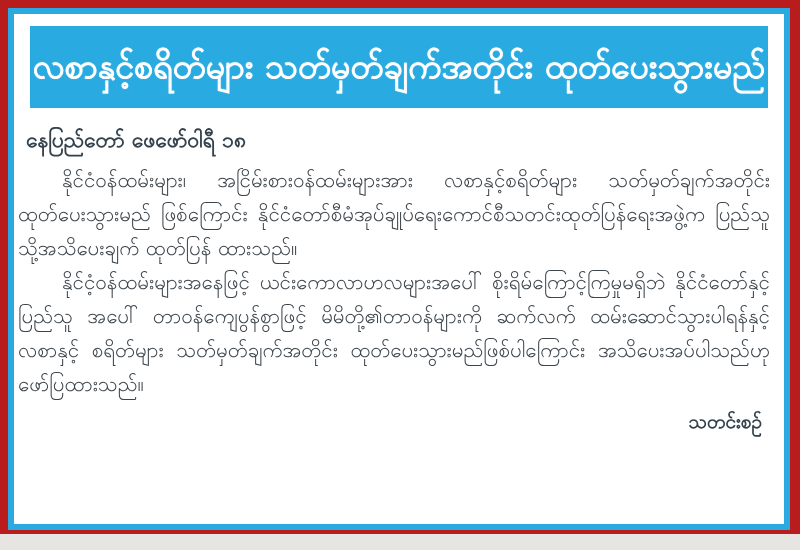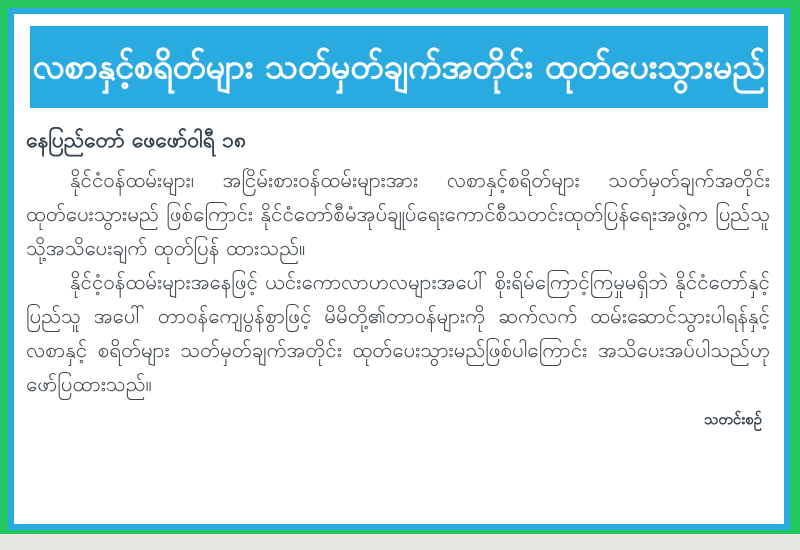--- a/index.html
+++ b/index.html
@@ -8,21 +8,21 @@
     width: 800px;
     height: 550px;
     background: #ffffff;
     font-family: "DejaVu Sans", sans-serif;
     overflow: hidden;
   }
   .page {
     position: relative;
     width: 800px;
     height: 550px;
-    background: #22c55e;
+    background: #b91c1c;
   }
   
   .bottom-shade {
     position: absolute;
     left: 0;
     right: 0;
     bottom: 0;
     height: 16px;
     background: #e7e5e1;
   }
@@ -54,35 +54,35 @@
     letter-spacing: 0px;
     text-shadow: 0 0 1px rgba(255,255,255,0.6);
   }
   .dateline {
     margin: 18px 14px 0 12px;
     font-weight: bold;
     font-size: 21px;
     color: #33424d;
   }
   .article-body {
-    margin: 6px 14px 0 12px;
+    margin: 6px 14px 0 4px;
   }
   .article-body p {
     margin: 0;
     padding: 0;
     font-size: 20.5px;
     line-height: 34px;
     color: #3d454c;
     text-align: justify;
     text-indent: 44px;
   }
   .signature {
     margin: 8px 22px 0 0;
     font-weight: bold;
-    font-size: 15px;
+    font-size: 19px;
     color: #33424d;
     text-align: right;
   }
 </style>
 </head>
 <body>
 
 <div class="page">
 
   <div class="bottom-shade"></div>

